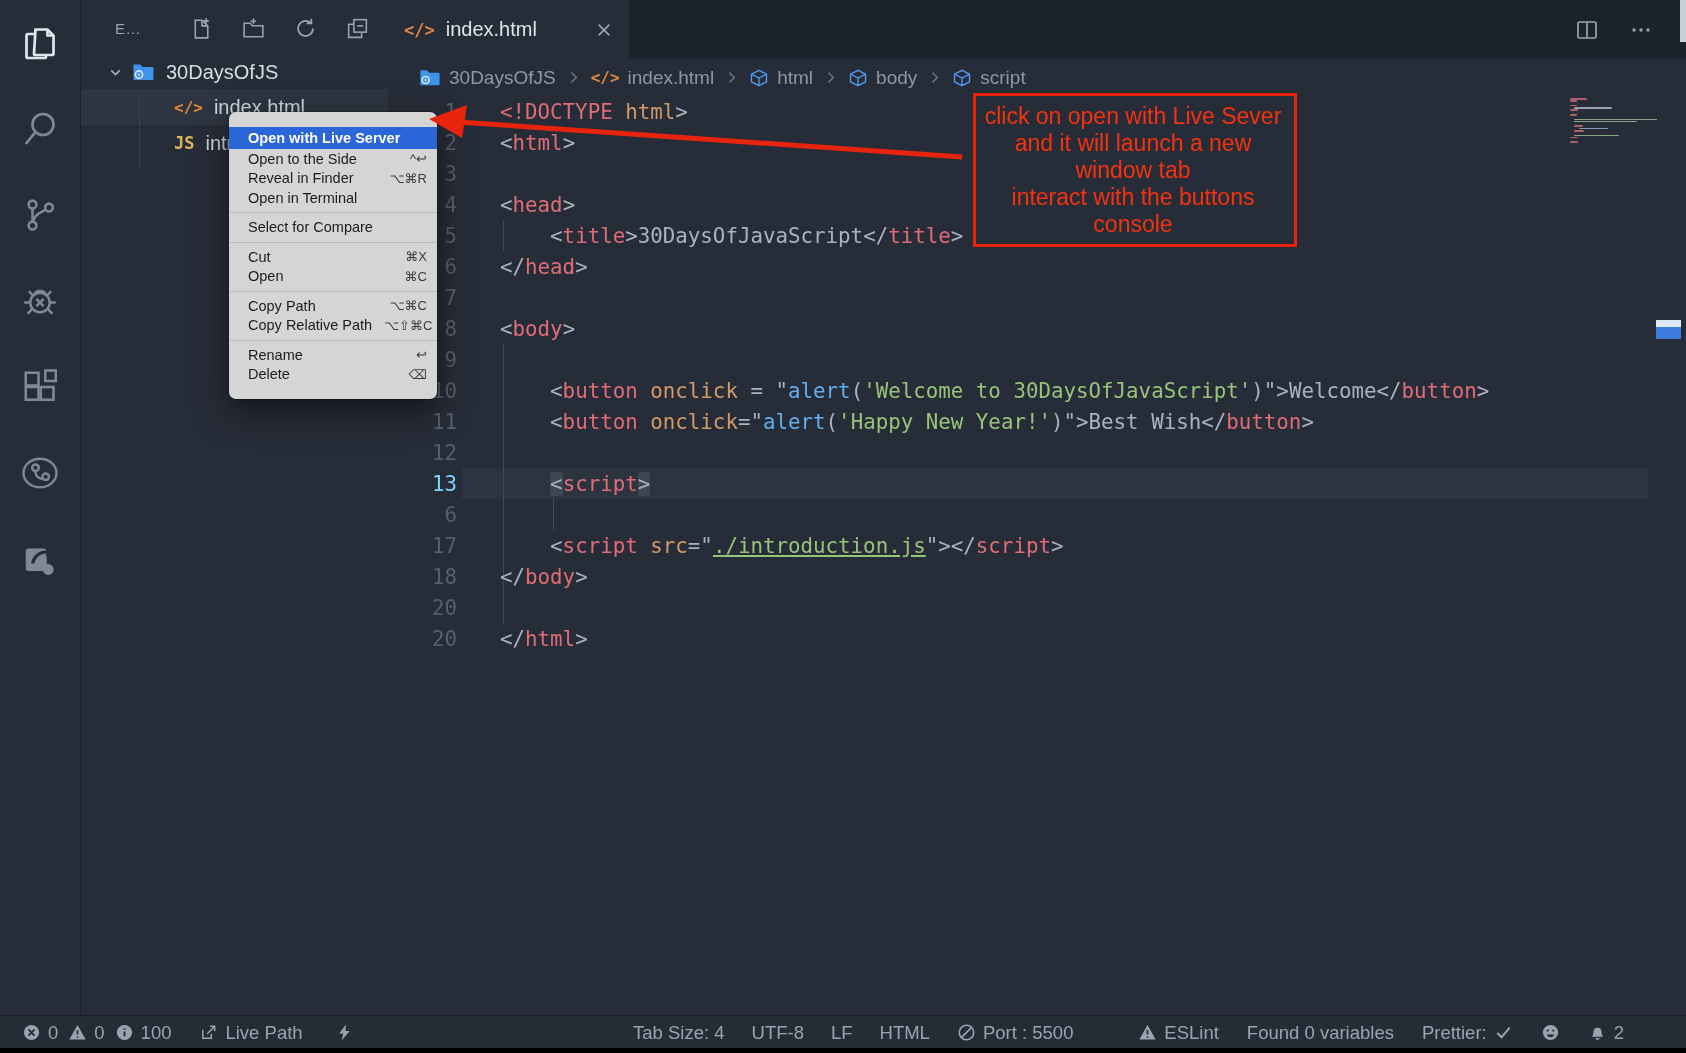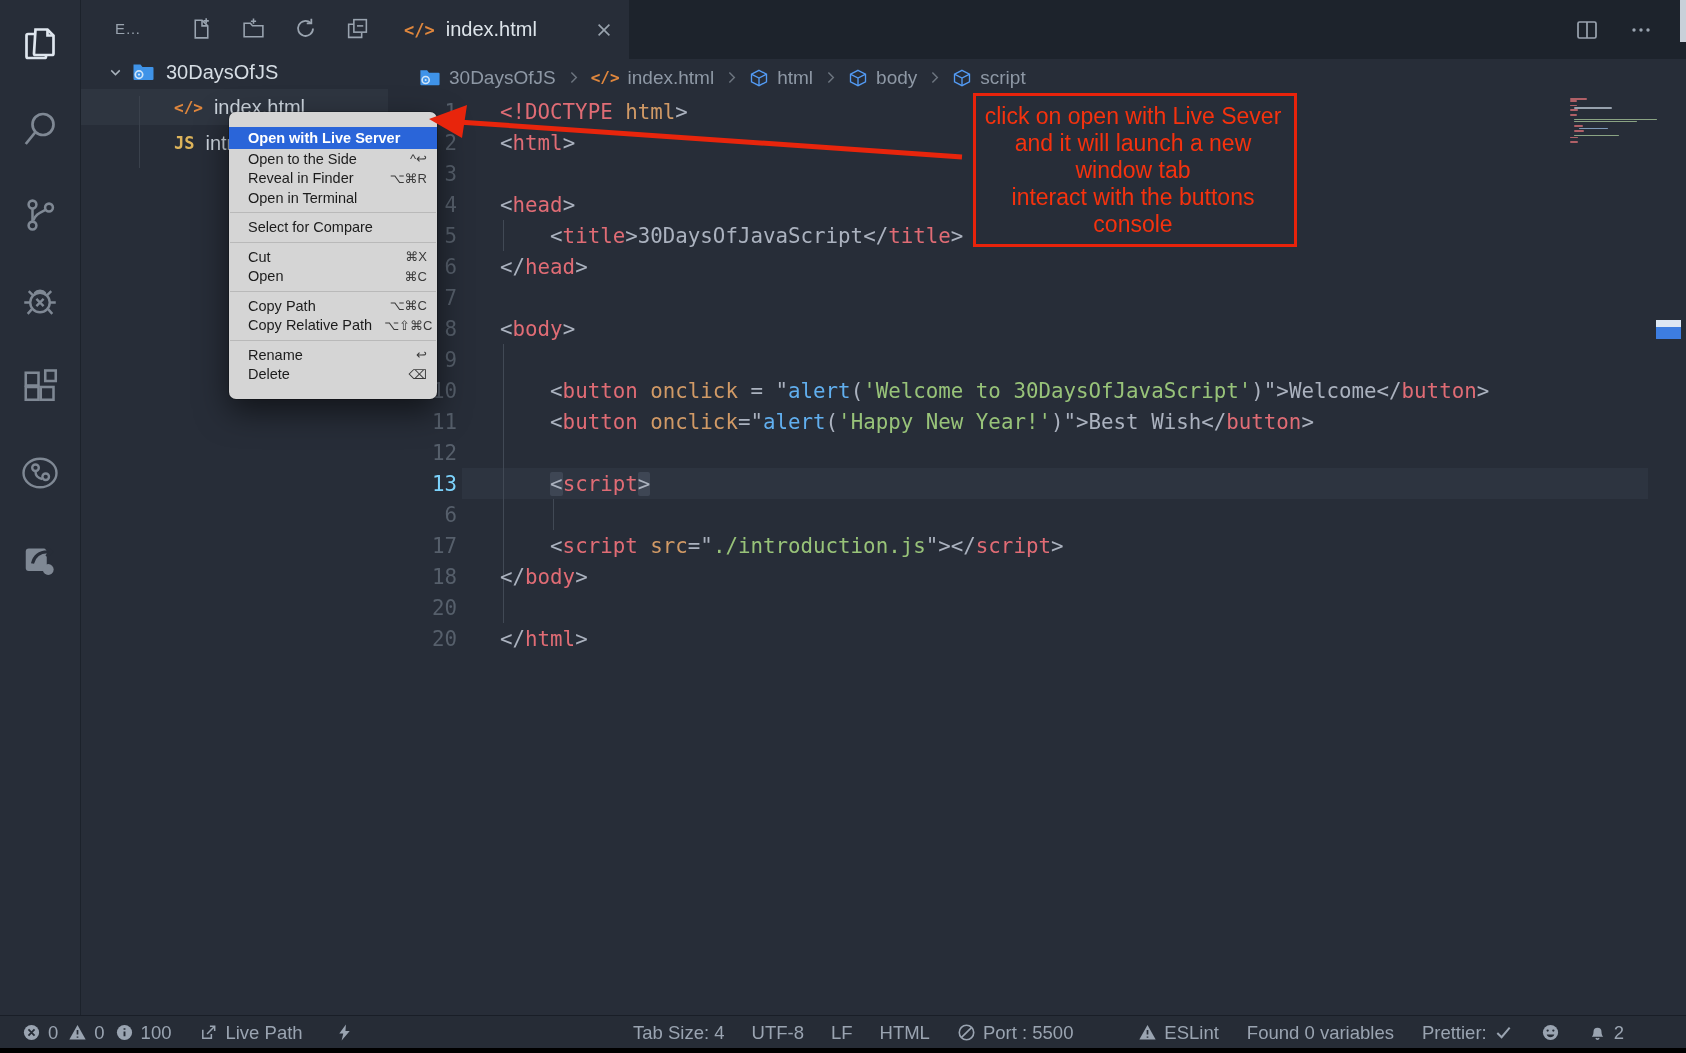--- a/index.html
+++ b/index.html
@@ -60,21 +60,21 @@
   #cur-line{position:absolute;left:74px;top:372px;width:1186px;height:31px;background:#2d3440;z-index:0}
   .guide{position:absolute;width:1px;background:#414955;z-index:1}
   #code-lines{position:relative;z-index:2}
   .cl{height:31px;display:flex;align-items:center}
   .ln{width:69px;flex:none;text-align:right;color:#565f6b;
     font-family:"DejaVu Sans Mono",monospace;font-size:20.8px}
   .ln.cur{color:#7dd3fc}
   .ct{margin-left:43px;white-space:pre;font-family:"DejaVu Sans Mono",monospace;font-size:20.8px}
   .p,.w{color:var(--code_text)} .t{color:var(--tag)} .a{color:var(--attr)}
   .f{color:var(--func)} .s{color:var(--str)} .y{color:var(--yellow)}
-  .u{color:var(--str);}
+  .u{color:var(--str);text-decoration:underline}
   .bh{color:var(--code_text);background:#3e4654;border-radius:2px}
 
   #minimap{position:absolute;left:1182px;top:2px;width:96px;z-index:2;cursor:pointer}
   #minimap .mmb{height:1.6px;margin-bottom:0.7px;border-radius:1px}
 
   #scroll-artifact-top{position:absolute;left:1680px;top:0;width:6px;height:42px;background:#c9d0d9;z-index:6}
   #scroll-marker-white{position:absolute;left:1656px;top:320px;width:25px;height:7px;background:#dde7f3;z-index:6}
   #scroll-marker-blue{position:absolute;left:1656px;top:327px;width:25px;height:12px;background:#3d7de0;z-index:6}
 
   

